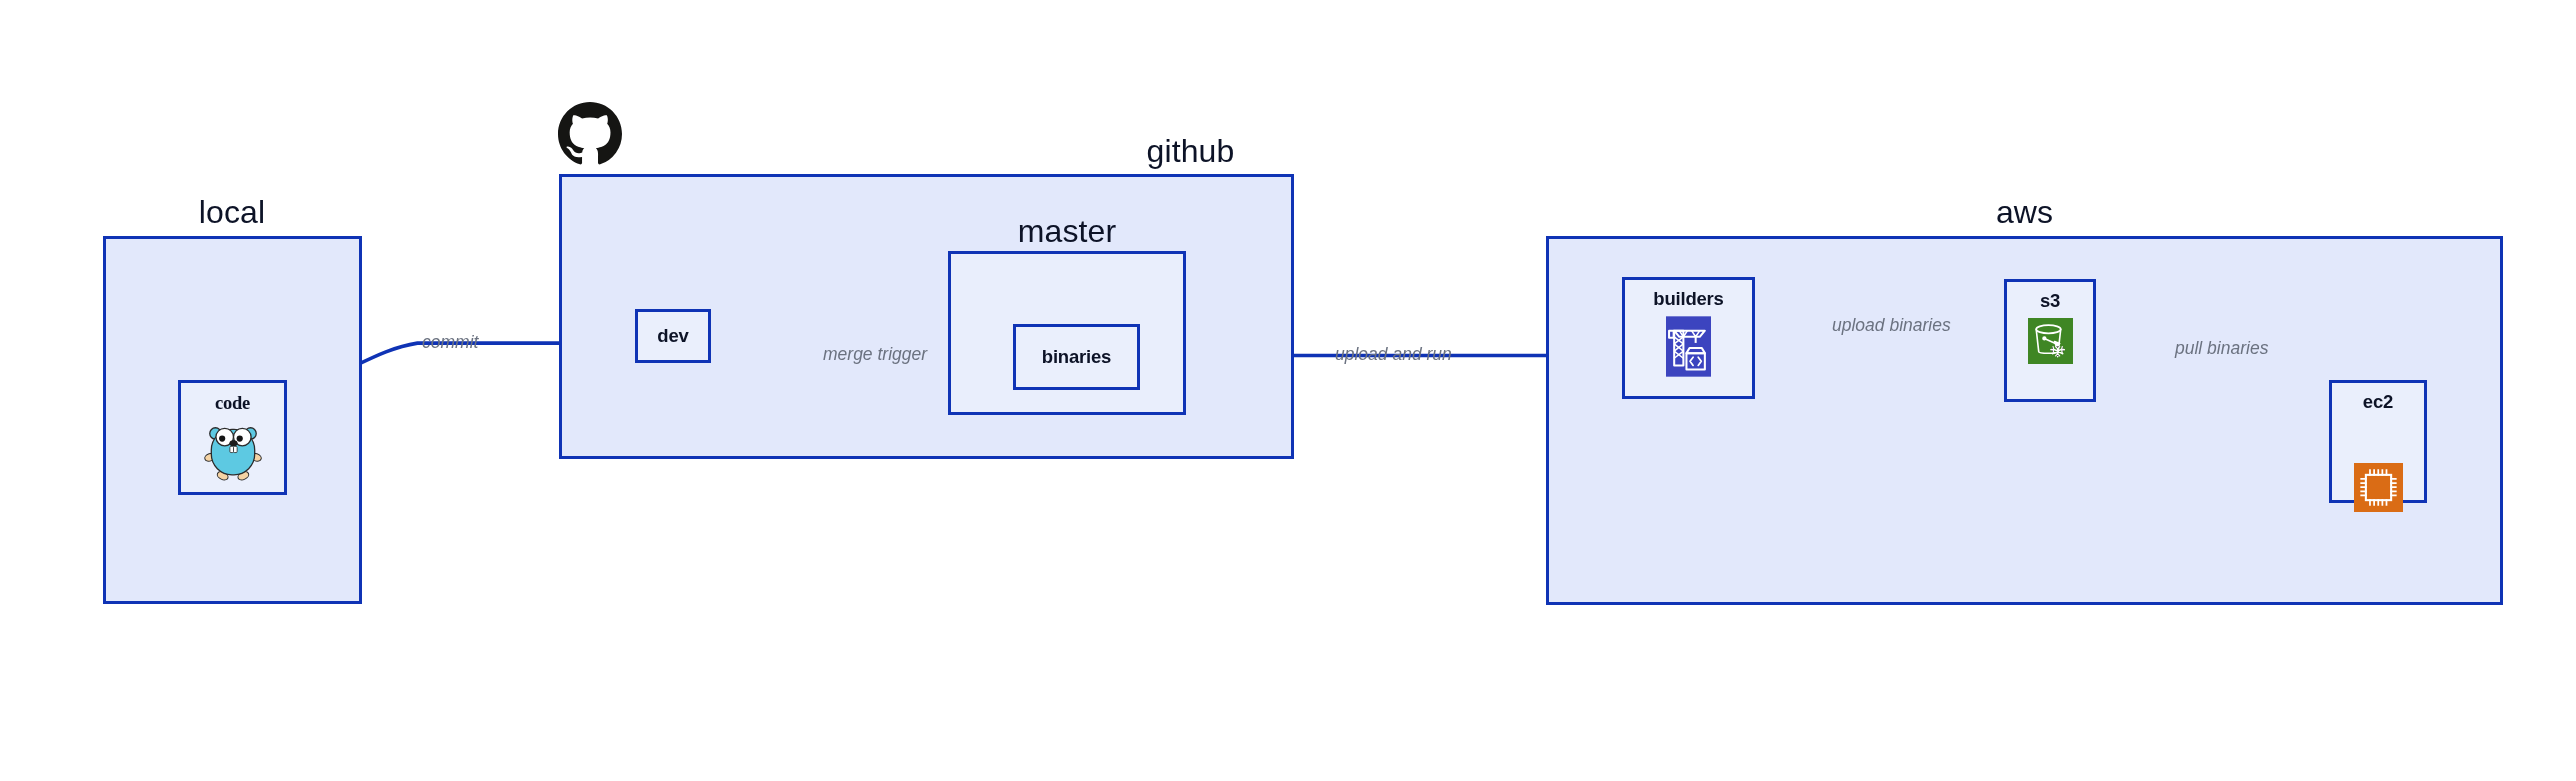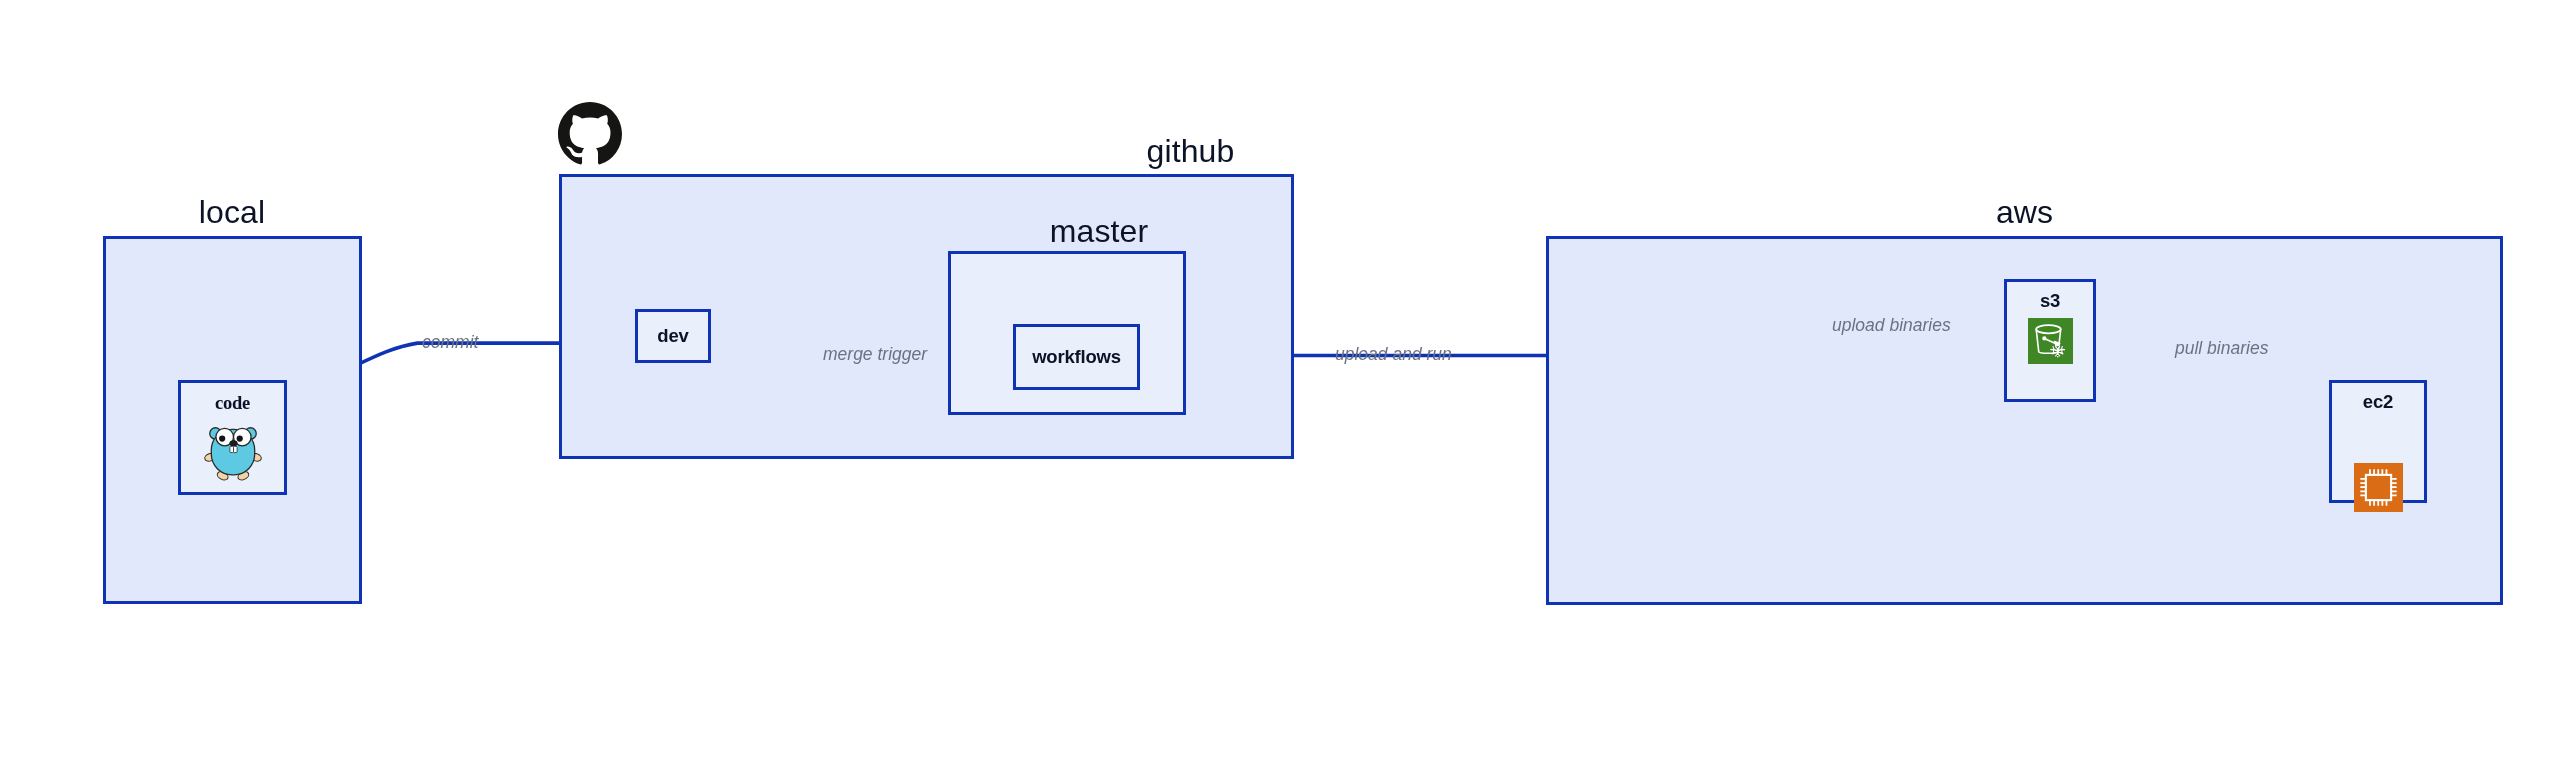--- a/index.html
+++ b/index.html
@@ -184,30 +184,55 @@
     </svg>
   </span>
 
   <div class="cluster-label" style="left:1113px; top:135px; width:155px;">github</div>
   <div class="cluster" style="left:559px; top:174px; width:735px; height:285px;"></div>
 
   <div class="node text-only" style="left:635px; top:309px; width:76px; height:54px;">
     <div class="node-title">dev</div>
   </div>
 
-  <div class="cluster-label" style="left:980px; top:215px; width:238px;">master</div>
+  <div class="cluster-label" style="left:948px; top:215px; width:238px;">master</div>
   <div class="cluster inner" style="left:948px; top:251px; width:238px; height:164px;"></div>
 
   <div class="node text-only" style="left:1013px; top:324px; width:127px; height:66px;">
-    <div class="node-title">workflows</div>
+    <div class="node-title">binaries</div>
   </div>
 
   <div class="cluster-label" style="left:1546px; top:196px; width:957px;">aws</div>
   <div class="cluster" style="left:1546px; top:236px; width:957px; height:369px;"></div>
 
+  <div class="node with-icon" style="left:1622px; top:277px; width:133px; height:122px; padding-top:10.3px;">
+    <div class="node-title">builders</div>
+    <span class="node-icon" style="margin-top:7.2px;">
+      <svg width="45" height="61" viewBox="0 0 88 118" xmlns="http://www.w3.org/2000/svg">
+        <rect x="0" y="0" width="88" height="118" fill="#3c44bf"></rect>
+        <g fill="none" stroke="#ffffff" stroke-width="4" stroke-linejoin="round">
+
+          <rect x="16" y="28" width="18" height="68"></rect>
+          <path d="M16 40 L34 54 M34 40 L16 54 M16 54 L34 68 M34 54 L16 68 M16 68 L34 82 M34 68 L16 82" stroke-width="3"></path>
+
+          <rect x="6" y="28" width="9" height="14"></rect>
+
+          <path d="M16 28 L76 28 L66 40 L26 40 Z"></path>
+          <path d="M26 28 L34 40 M42 28 L34 40 M50 28 L58 40 M66 28 L58 40" stroke-width="3"></path>
+
+          <path d="M58 40 L58 52"></path>
+
+          <path d="M46 62 L70 62 L76 72 L40 72 Z"></path>
+          <rect x="40" y="72" width="36" height="32"></rect>
+
+          <path d="M53 80 L47 88 L53 96 M63 80 L69 88 L63 96" stroke-width="3.4" stroke-linecap="round"></path>
+        </g>
+      </svg>
+    </span>
+  </div>
 
   <div class="node with-icon" style="left:2004px; top:279px; width:92px; height:123px; padding-top:10.3px;">
     <div class="node-title">s3</div>
     <span class="node-icon" style="margin-top:7.2px;">
       <svg width="45" height="46" viewBox="0 0 88 90" xmlns="http://www.w3.org/2000/svg">
         <rect x="0" y="0" width="88" height="90" fill="#3f8624"></rect>
         <g fill="none" stroke="#ffffff" stroke-width="3.2" stroke-linecap="round" stroke-linejoin="round">
 
           <ellipse cx="40" cy="22" rx="24" ry="8"></ellipse>
           <path d="M16 22 L21 66 C21 70, 59 70, 59 66 L64 22"></path>

